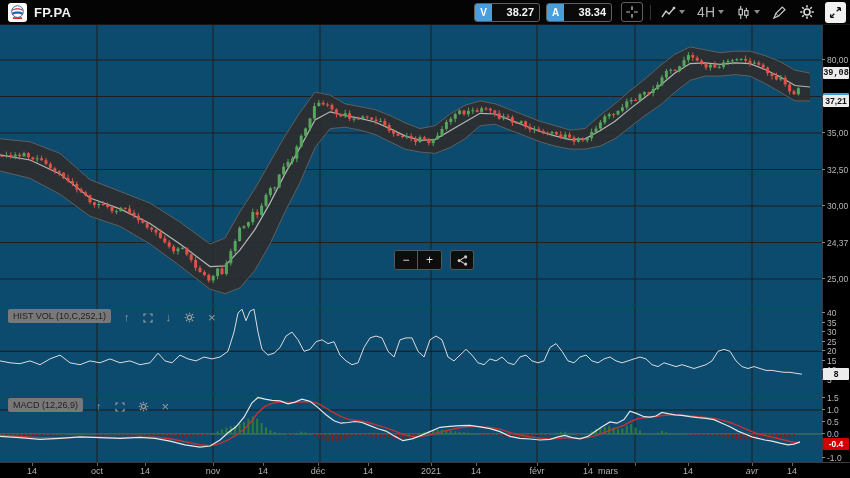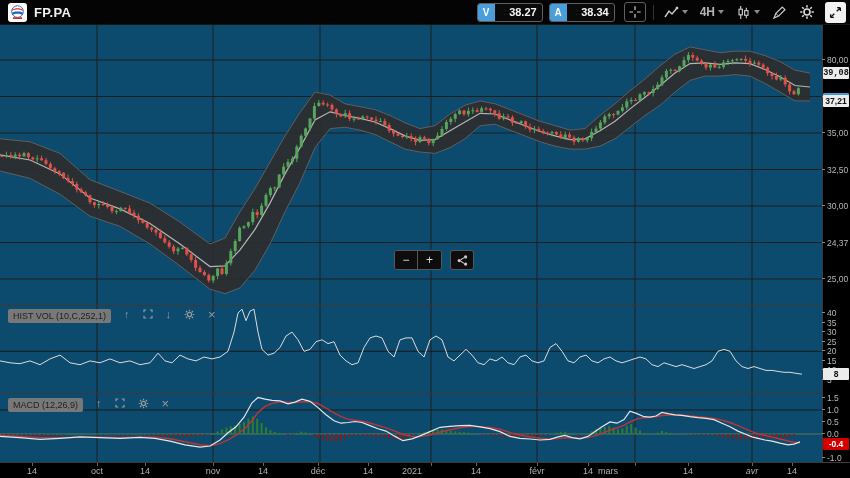--- a/index.html
+++ b/index.html
@@ -17,21 +17,21 @@
                background:#0a0a0a;overflow:hidden;margin-right:6px;cursor:pointer;padding:0}
   .q-badge{width:17px;height:19px;background:#4a9ed9;color:#fff;font-size:10px;font-weight:bold;
            display:flex;align-items:center;justify-content:center}
   .q-val{width:47px;text-align:right;padding-right:5px;font-size:11px;font-weight:bold;color:#f5f5f5}
   .iconbtn{background:transparent;border:none;color:#c9c9c9;display:flex;align-items:center;
            padding:0 6px;height:25px;cursor:pointer}
   .boxed{border:1px solid #5f5f5f;border-radius:3px;height:20px;width:22px;justify-content:center;
          padding:0;margin:0 3px}
   .caret{width:0;height:0;border-left:3px solid transparent;border-right:3px solid transparent;
          border-top:4px solid #8a8a8a;margin-left:3px}
-  .tf-label{font-size:12px;font-weight:bold;color:#b5b5b5}
+  .tf-label{font-size:14px;font-weight:normal;color:#b5b5b5}
   .expand-btn{background:#f2f2f2;border-radius:3px;width:21px;height:21px;justify-content:center;
               padding:0;margin-left:4px}
   .vsep{width:1px;height:15px;background:#333;margin:0 4px}
   
   svg.panel{position:absolute;left:0;display:block;cursor:crosshair}
   #main-svg{top:25px;width:822px;height:280px}
   #hv-svg{top:306px;width:822px;height:87px}
   #macd-svg{top:394px;width:822px;height:68px}
   .hsep{position:absolute;left:0;width:850px;height:1px;background:#3a3a3a;z-index:4}
   #axis-border{position:absolute;top:25px;left:822px;width:1px;height:437px;background:#3a3a3a;z-index:4}
@@ -43,21 +43,21 @@
   .px-label{position:absolute;left:0;width:26px;height:12px;font-size:8.5px;font-weight:bold;
             text-align:center;line-height:12px;border-radius:1px;z-index:6}
   .px-white{background:#ececec;color:#111}
   .px-blue{background:#3e9bd6;color:#fff}
   .px-red{background:#d40000;color:#fff}
   
   #time-axis{position:absolute;top:463px;left:0;width:850px;height:15px;background:#000;z-index:5;cursor:ew-resize}
   .t-label{position:absolute;top:3px;font-size:9px;color:#b0b0b0;transform:translateX(-50%)}
   .t-tick{position:absolute;top:0;width:1px;height:3px;background:#666}
   
-  .panel-header{position:absolute;display:flex;align-items:flex-start;z-index:6}
+  .panel-header{position:absolute;display:flex;align-items:flex-end;z-index:6}
   .badge{font-size:9px;padding:2px 5px;background:#787878;color:#222;border-radius:2px;cursor:pointer;white-space:nowrap}
   .ph-icon{margin-left:13px;color:#9a9a9a;font-size:11px;line-height:11px;cursor:pointer;display:flex;align-items:center}
   
   #zoom-controls{position:absolute;top:250px;left:394px;display:flex;align-items:center;z-index:6}
   .zgroup{display:flex;border:1px solid #585858;border-radius:3px;overflow:hidden;background:#0d0d0d}
   .zgroup button{width:23px;height:18px;background:#0d0d0d;color:#ddd;border:none;font-size:12px;
                  line-height:16px;cursor:pointer}
   .zgroup button:first-child{border-right:1px solid #585858}
   .share-btn{width:24px;height:20px;border:1px solid #585858;border-radius:3px;background:#0d0d0d;
              margin-left:8px;display:flex;align-items:center;justify-content:center;cursor:pointer;padding:0}
@@ -809,21 +809,21 @@
       <span class="t-label" style="left: 145px;">14</span>
       <span class="t-tick" style="left: 213px;"></span>
       <span class="t-label" style="left: 213px;">nov</span>
       <span class="t-tick" style="left: 263px;"></span>
       <span class="t-label" style="left: 263px;">14</span>
       <span class="t-tick" style="left: 318px;"></span>
       <span class="t-label" style="left: 318px;">déc</span>
       <span class="t-tick" style="left: 368px;"></span>
       <span class="t-label" style="left: 368px;">14</span>
       <span class="t-tick" style="left: 431px;"></span>
-      <span class="t-label" style="left: 412px;">2021</span>
+      <span class="t-label" style="left: 431px;">2021</span>
       <span class="t-tick" style="left: 476px;"></span>
       <span class="t-label" style="left: 476px;">14</span>
       <span class="t-tick" style="left: 537px;"></span>
       <span class="t-label" style="left: 537px;">févr</span>
       <span class="t-tick" style="left: 588px;"></span>
       <span class="t-label" style="left: 588px;">14</span>
       <span class="t-tick" style="left: 635px;"></span>
       <span class="t-label" style="left: 608px;">mars</span>
       <span class="t-tick" style="left: 688px;"></span>
       <span class="t-label" style="left: 688px;">14</span>

